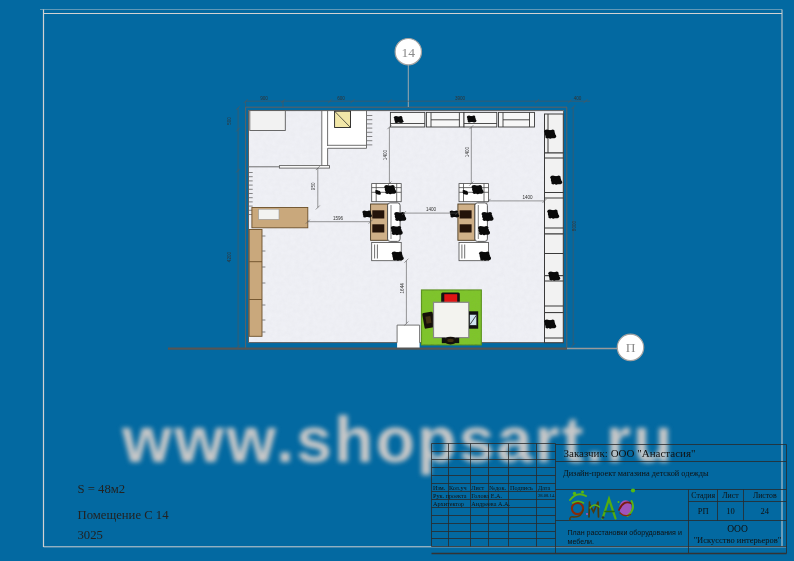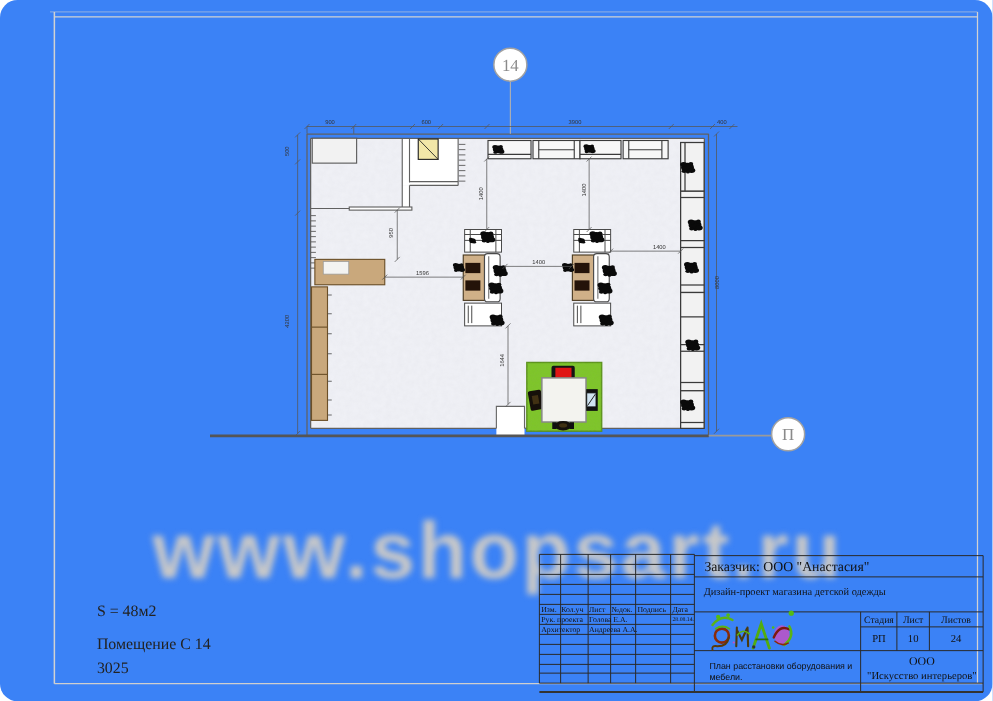--- a/index.html
+++ b/index.html
@@ -1,17 +1,17 @@
 <!DOCTYPE html>
 <html><head>
 <meta charset="utf-8">
 <style>
   html,body{margin:0;padding:0;background:#fff;}
-  #page{position:relative;width:794px;height:561px;background:#3b82f6;overflow:hidden;
-        font-family:"Liberation Serif", serif;border-radius:14px;}
+  #page{position:relative;width:794px;height:561px;background:#0369a1;overflow:hidden;
+        font-family:"Liberation Serif", serif;}
   #wm{position:absolute;left:122px;top:402.5px;font-family:"Liberation Sans",sans-serif;
       font-size:64px;font-weight:bold;color:#c8c8c8;filter:blur(2.7px);letter-spacing:2.4px;white-space:nowrap;}
   svg{position:absolute;left:0;top:0;}
 </style>
 </head>
 <body>
 <div id="page">
 
 <div id="wm">www.shopsart.ru</div>
 <svg width="794" height="561" viewBox="0 0 794 561">

